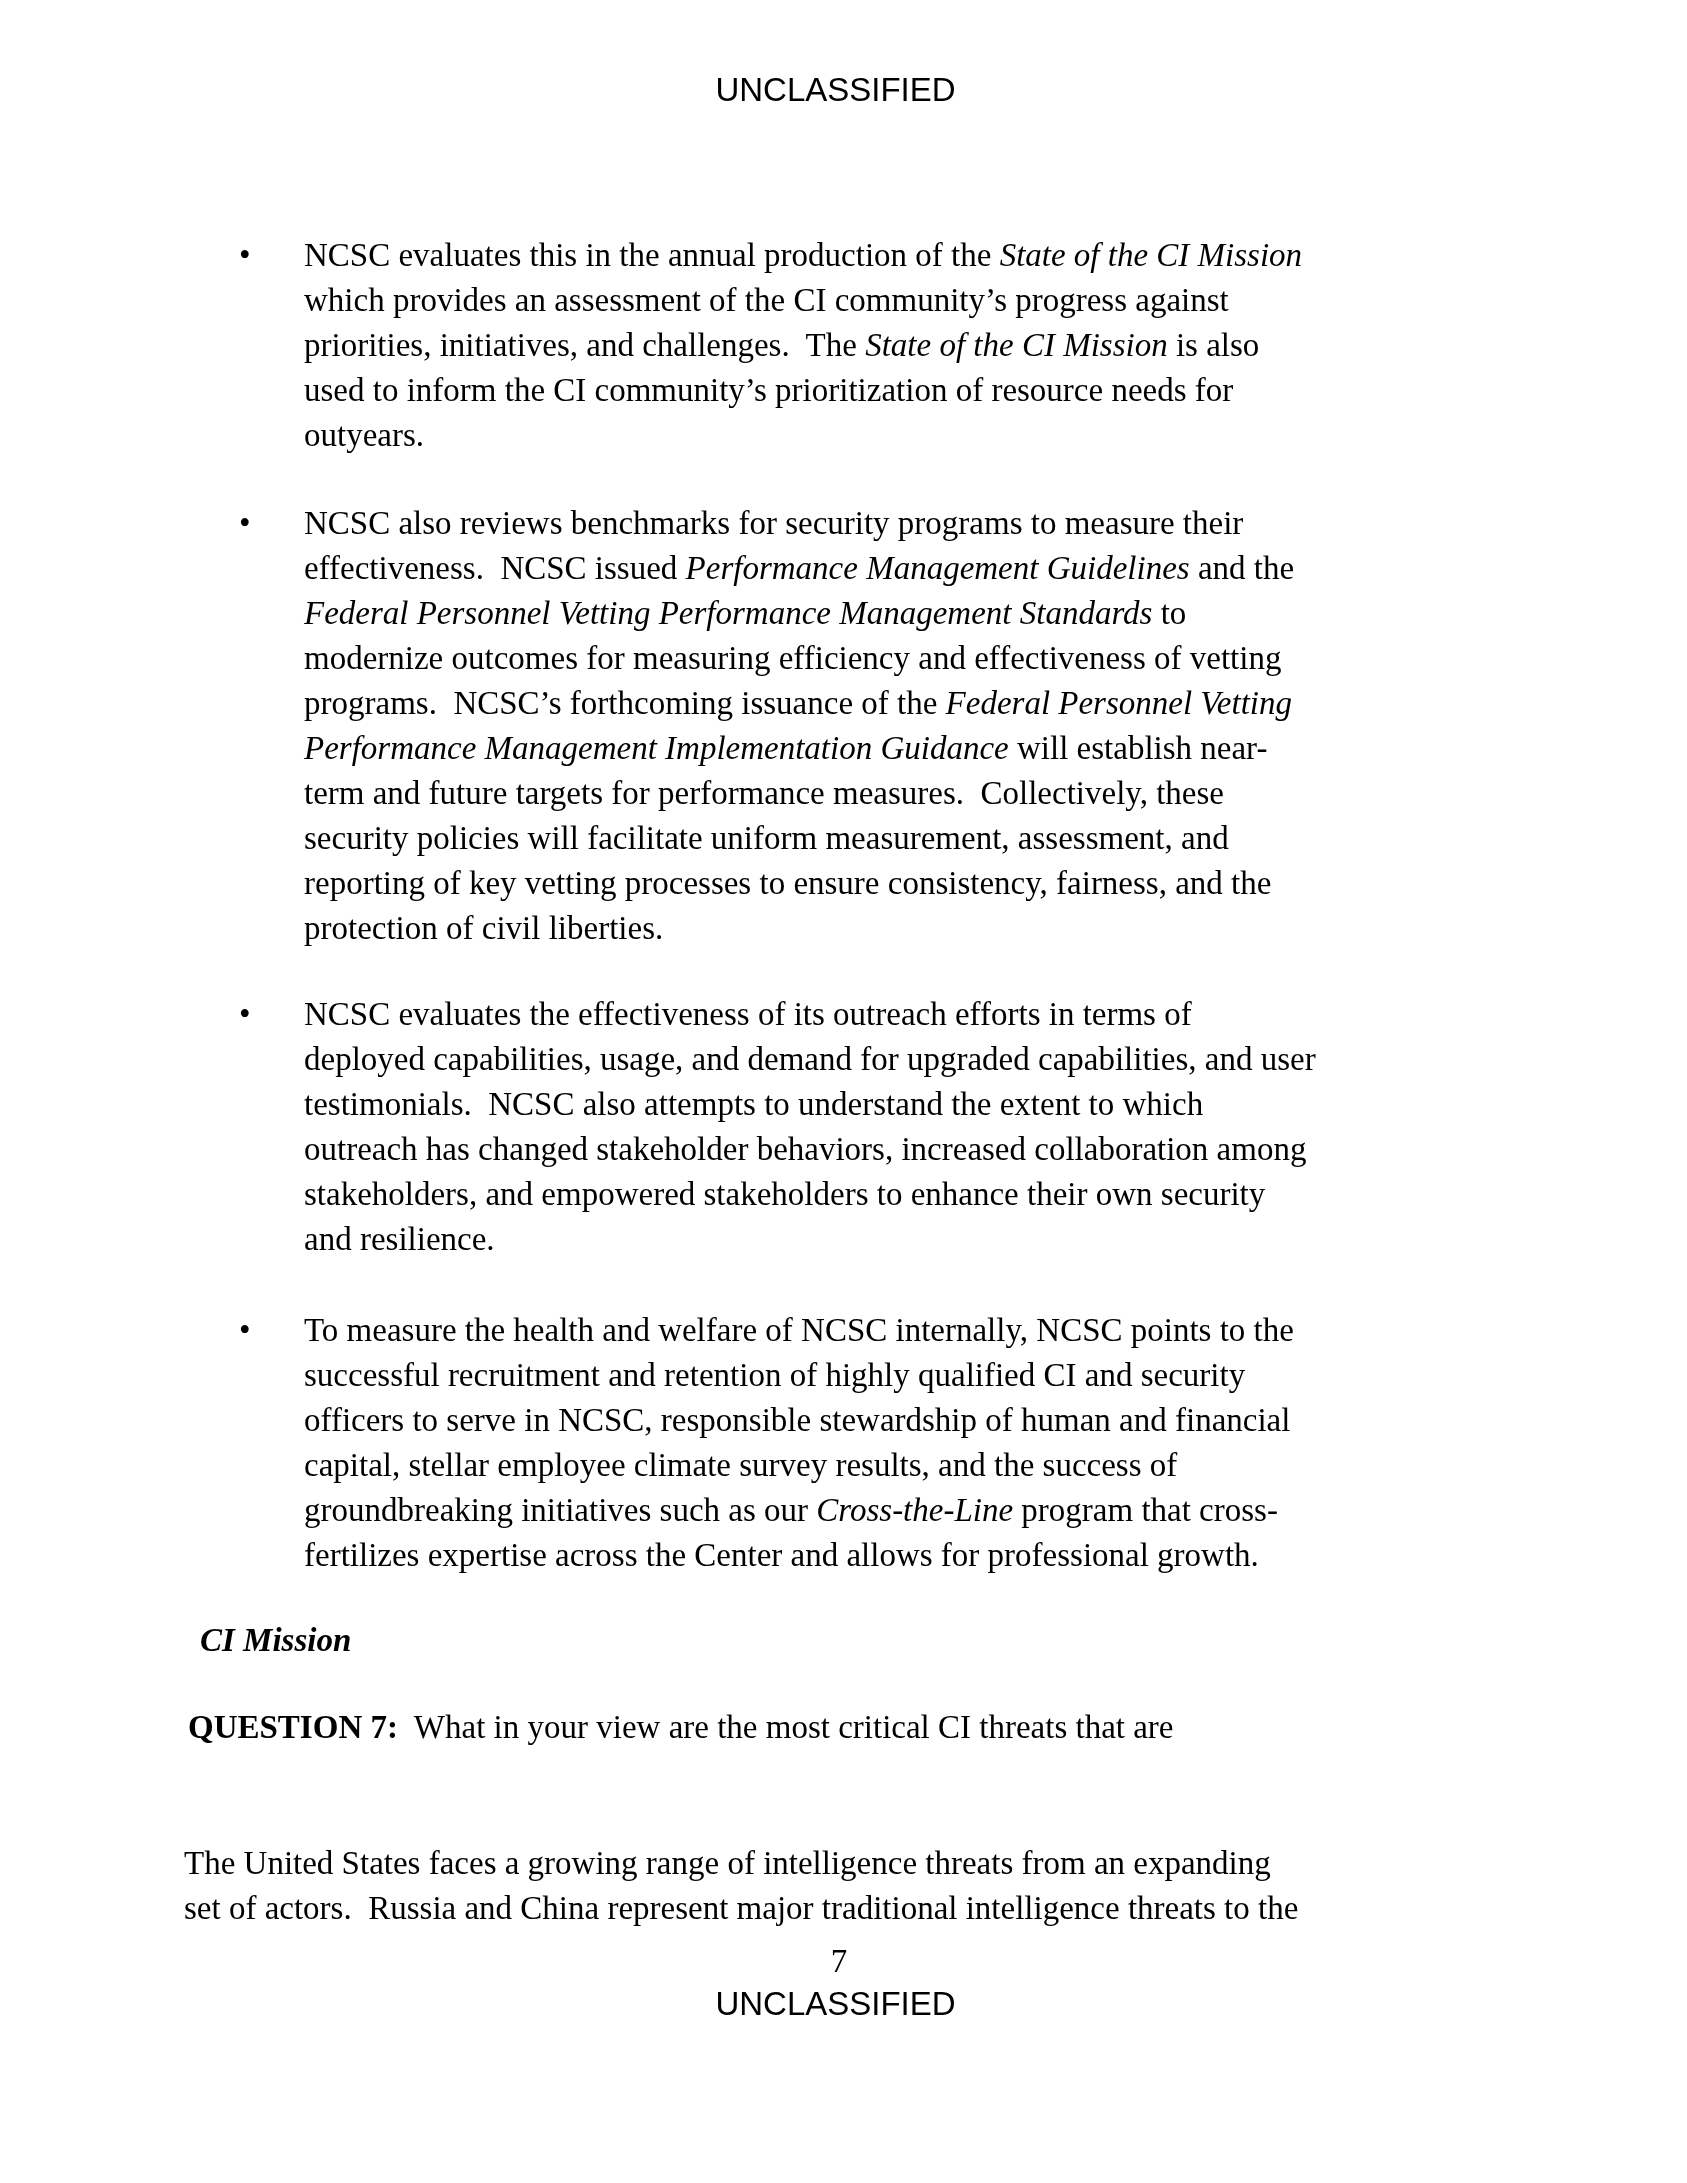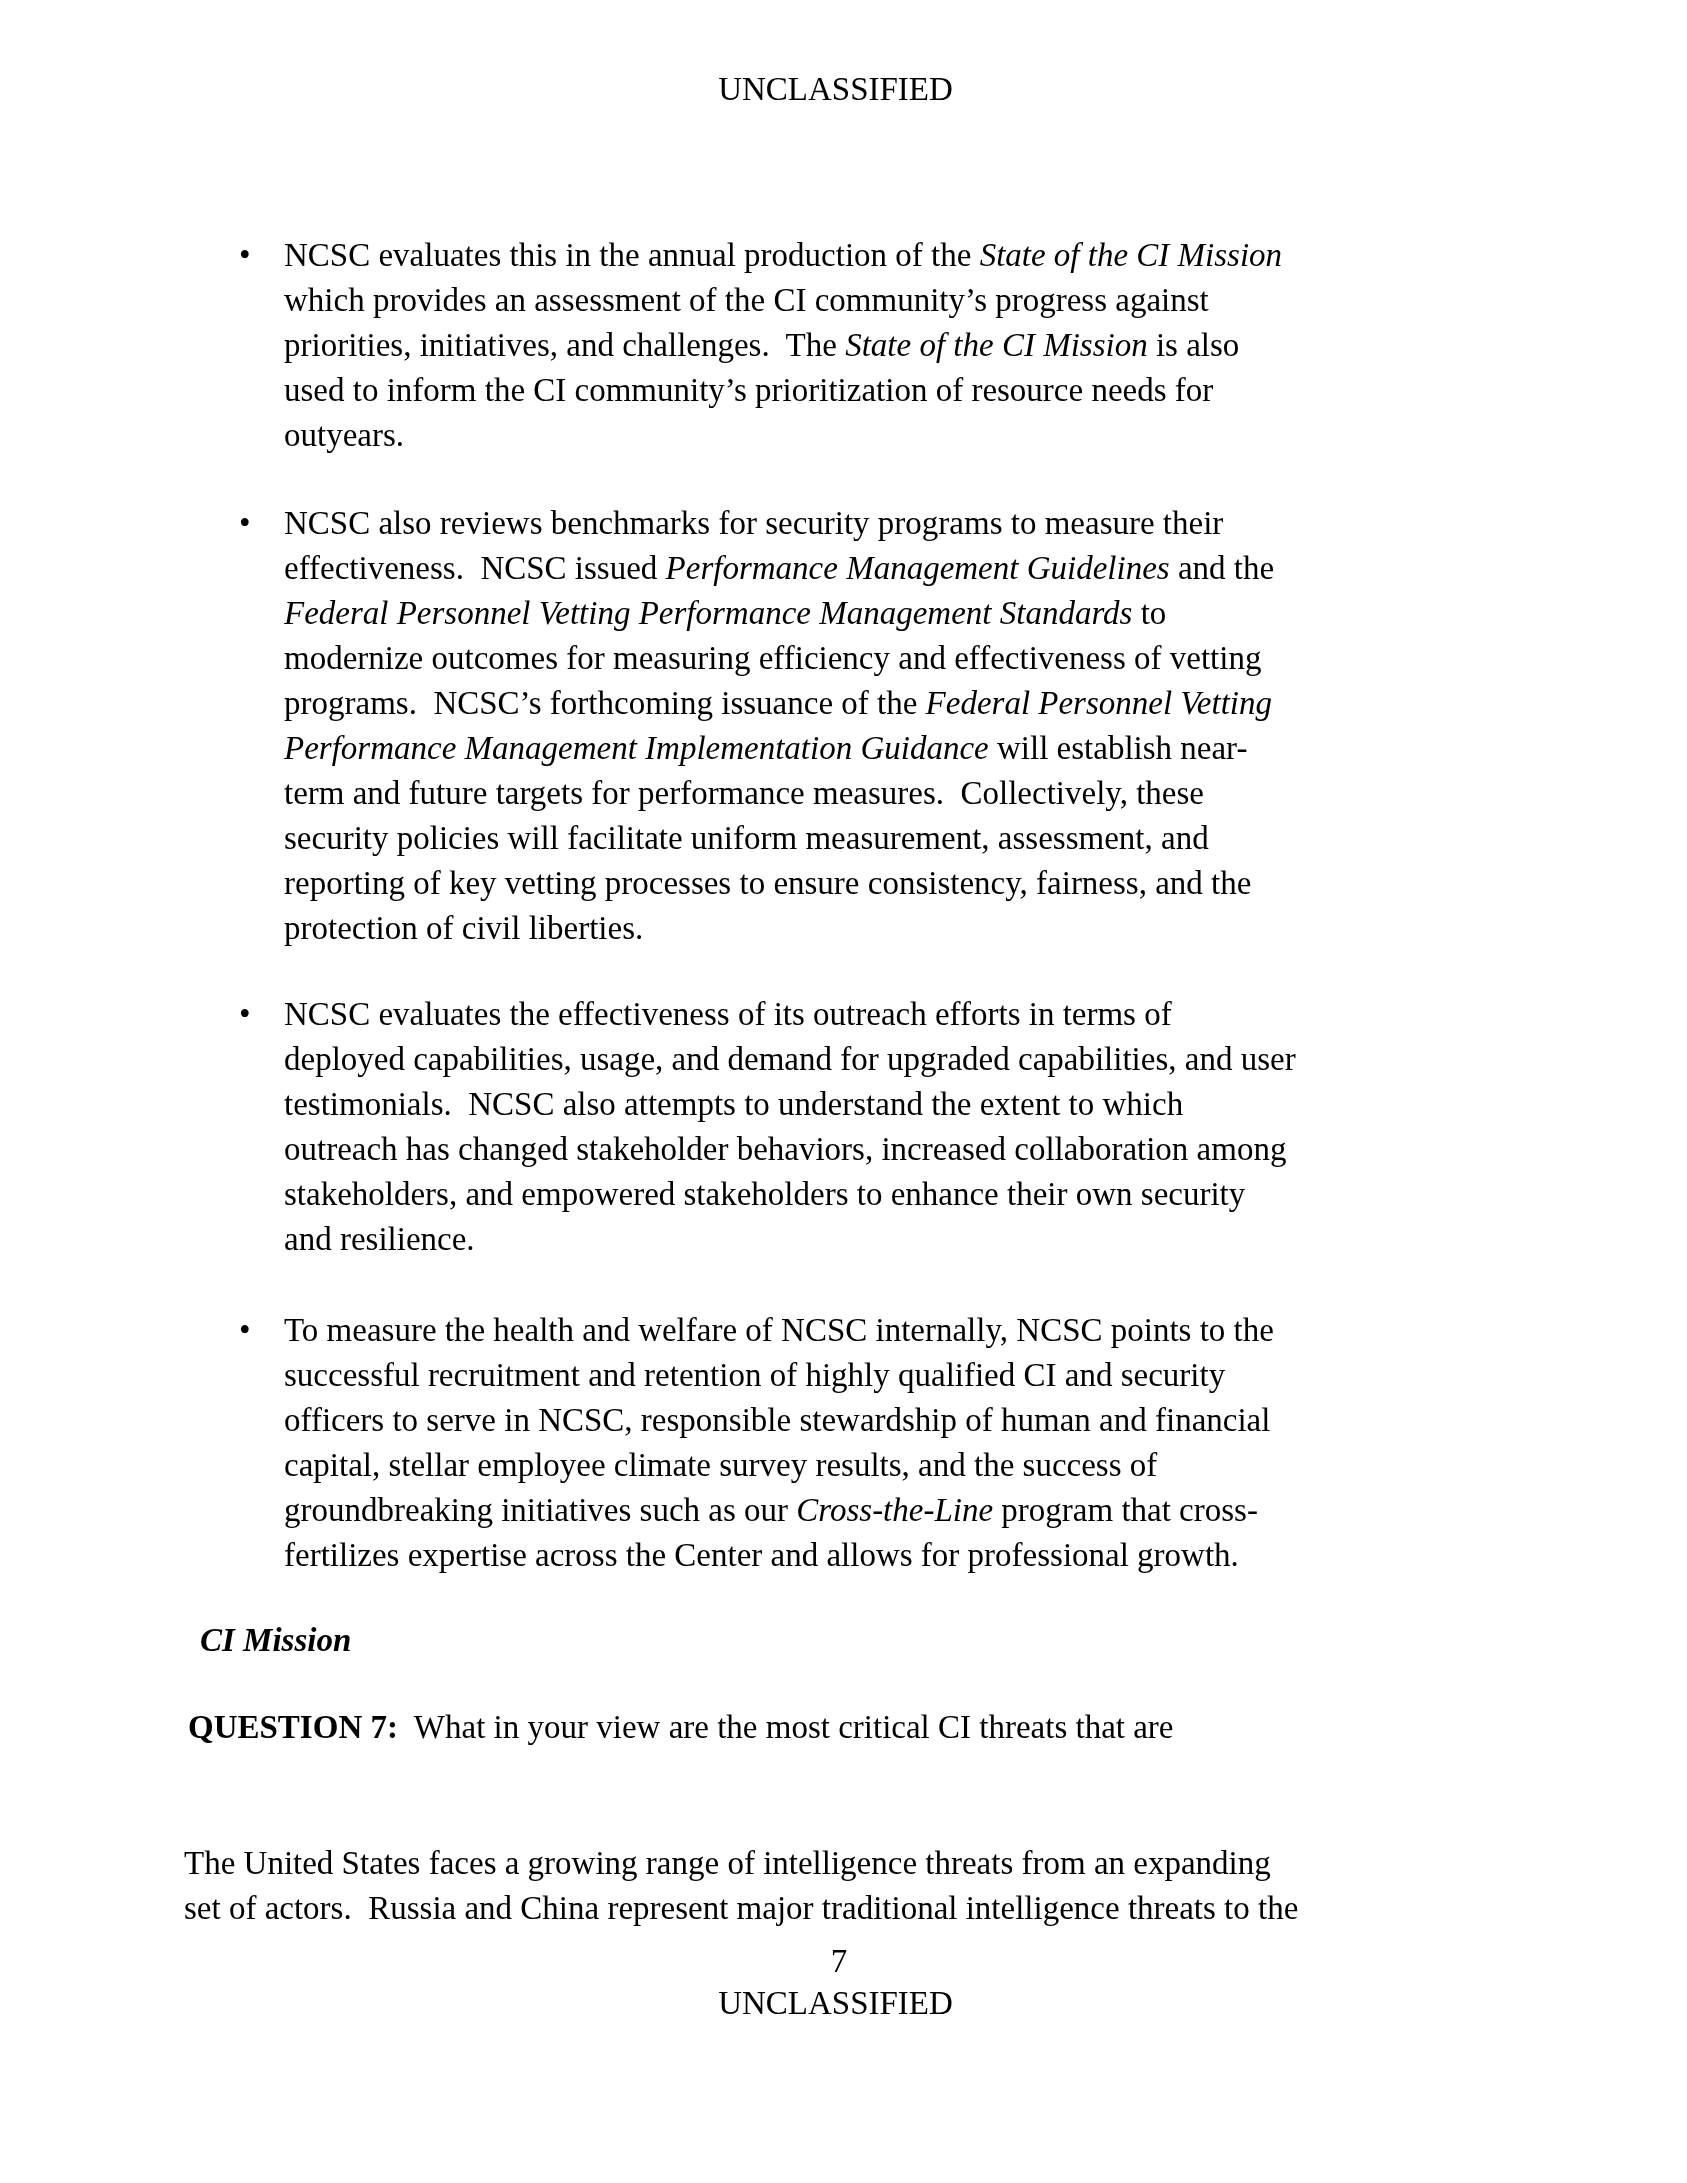--- a/index.html
+++ b/index.html
@@ -7,40 +7,40 @@
     position:relative;
     width:1687px;height:2183px;
     background:#ffffff;
     color:#000000;
     font-family:"Liberation Serif","DejaVu Serif",serif;
     font-size:33px;
     line-height:45px;
     overflow:hidden;
   }
   .sans{
-    font-family:Liberation Serif, serif;
+    font-family:Liberation Sans, sans-serif;
   }
   .centered{
     position:absolute;left:0;width:1671px;
     text-align:center;
     white-space:nowrap;
   }
   .bullet{
     position:absolute;
     left:239px;
     display:flex;
     align-items:flex-start;
     white-space:nowrap;
   }
   .dot{
     display:inline-block;
     width:45px;
     flex:0 0 45px;
   }
-  .btext{white-space:nowrap;}
+  .btext{white-space:nowrap;margin-left:20px;}
   .heading{
     position:absolute;
     left:200px;
     font-weight:bold;
     font-style:italic;
     white-space:nowrap;
   }
   .qpara{
     position:absolute;
     left:188px;

